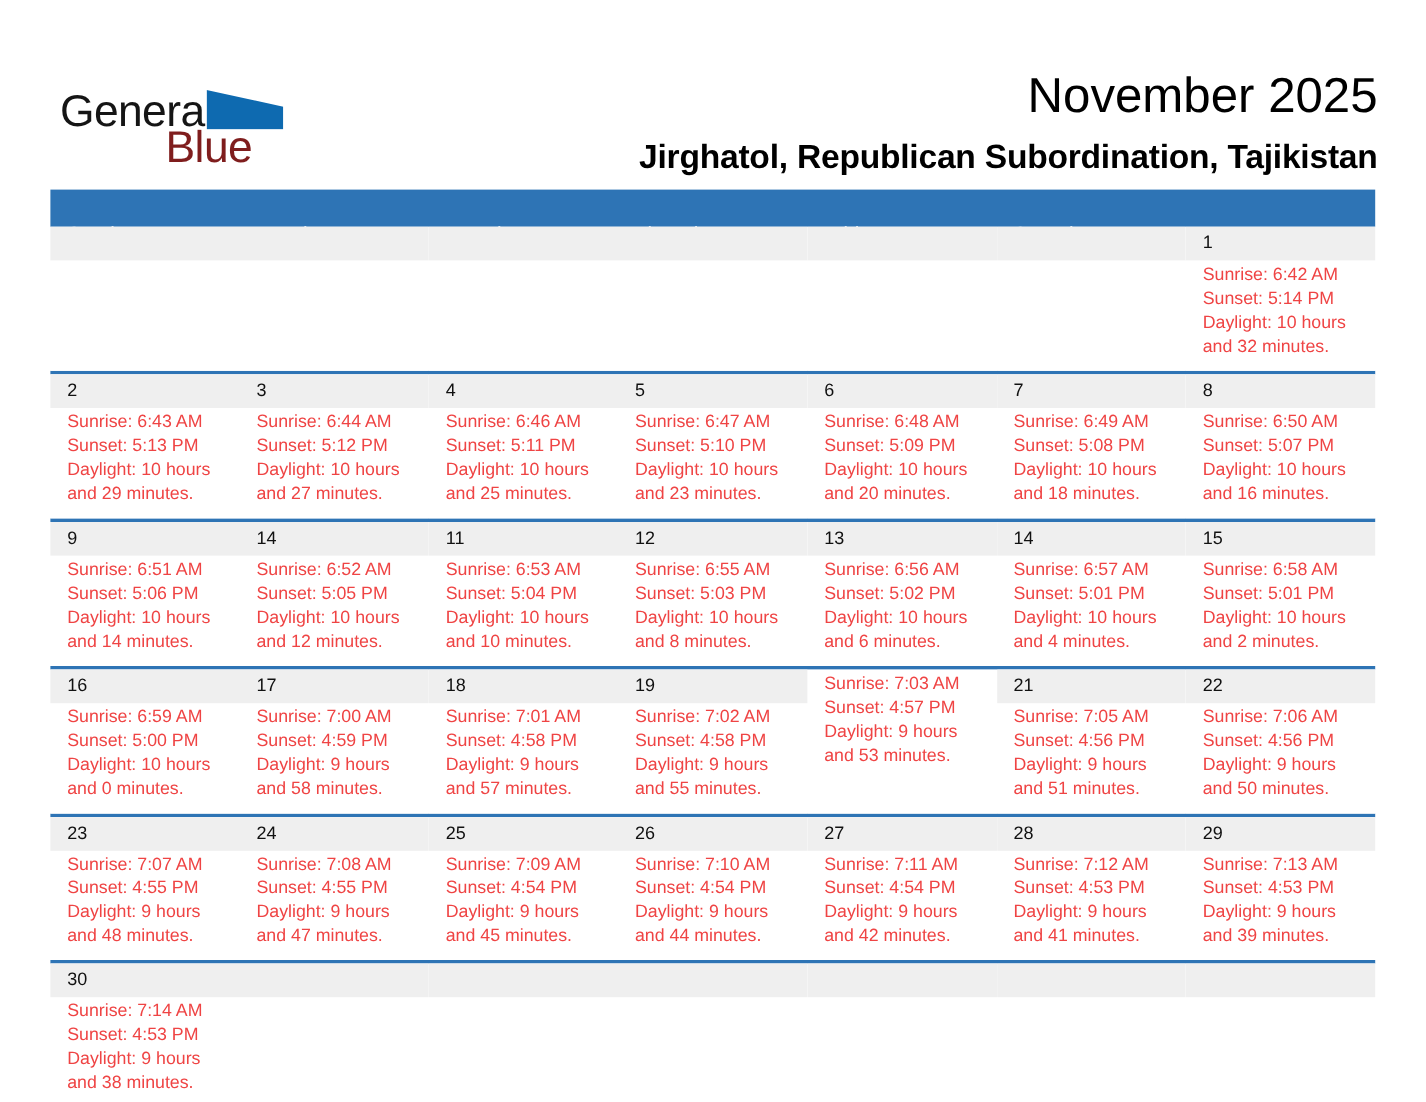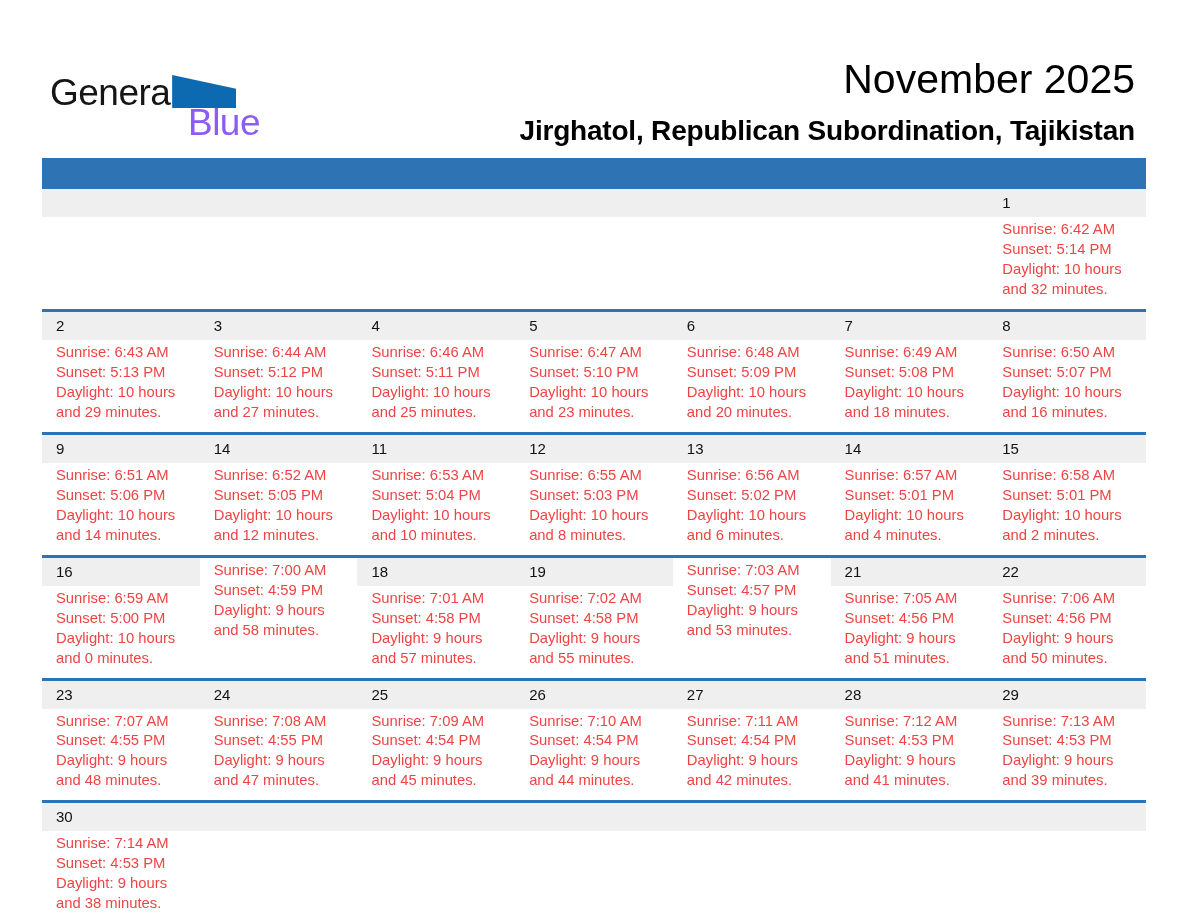--- a/index.html
+++ b/index.html
@@ -7,23 +7,23 @@
     width:1188px;height:918px;position:relative;background:#ffffff;
     font-family:"Liberation Sans",sans-serif;color:#000;
     -webkit-font-smoothing:antialiased;overflow:hidden;
   }
   
   .logo{position:absolute;left:50px;top:74px;width:260px;}
   .logo-top{display:flex;align-items:flex-start;}
   .logo-general{font-size:37px;font-weight:400;color:#151515;letter-spacing:-0.5px;line-height:1;}
   .logo-triangle{width:64px;height:33px;margin-left:-6px;margin-top:1px;
     background:#0e6ab0;clip-path:polygon(0 0,100% 42%,100% 100%,0 100%);}
-  .logo-blue{font-size:37px;font-weight:400;color:#8b5cf6;letter-spacing:-0.5px;line-height:1;margin:-7px 0 0 88px;text-align:center;}
+  .logo-blue{font-size:37px;font-weight:400;color:#7f1d1d;letter-spacing:-0.5px;line-height:1;margin:-7px 0 0 88px;}
   
-  .title-block{position:absolute;right:53px;top:56px;text-align:right;}
+  .title-block{position:absolute;right:40px;top:56px;text-align:right;}
   .page-title{font-size:41px;font-weight:400;color:#000;line-height:1.15;}
   .page-subtitle{font-size:28px;font-weight:700;color:#000;margin-top:12px;letter-spacing:-0.2px;}
   
   .calendar{position:absolute;left:42px;top:158px;width:1104px;}
   .weekday-row{display:grid;grid-template-columns:repeat(7,1fr);background:#2e74b5;height:31px;}
   .weekday{color:#ffffff;font-size:17px;font-weight:400;padding-left:14px;display:flex;align-items:center;margin-top:28px;}
   .week{display:grid;grid-template-columns:repeat(7,1fr);border-bottom:3px solid #2e74b5;}
   .week.last{border-bottom:none;}
   .cell{background:#ffffff;}
   .cell .num{background:#efefef;font-size:15px;color:#111;padding:5px 0 4px 14px;min-height:19px;line-height:1.2;}
@@ -225,20 +225,21 @@
         <div class="cell">
           <div class="num">16</div>
           <div class="details">
             <div>Sunrise: 6:59 AM</div>
             <div>Sunset: 5:00 PM</div>
             <div>Daylight: 10 hours</div>
             <div>and 0 minutes.</div>
           </div>
         </div>
         <div class="cell">
+          <div class="num">17</div>
           <div class="details">
             <div>Sunrise: 7:00 AM</div>
             <div>Sunset: 4:59 PM</div>
             <div>Daylight: 9 hours</div>
             <div>and 58 minutes.</div>
           </div>
         </div>
         <div class="cell">
           <div class="num">18</div>
           <div class="details">

